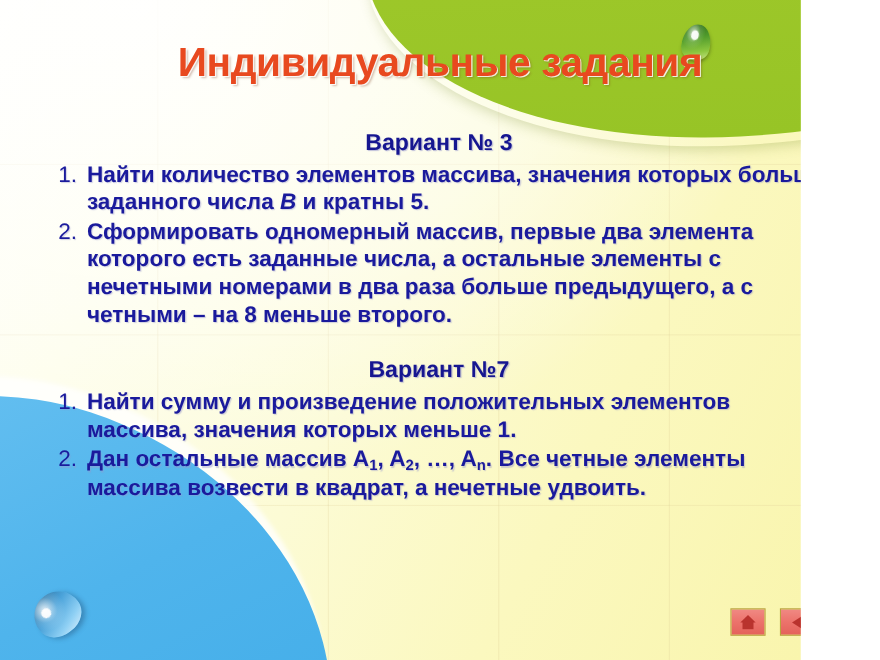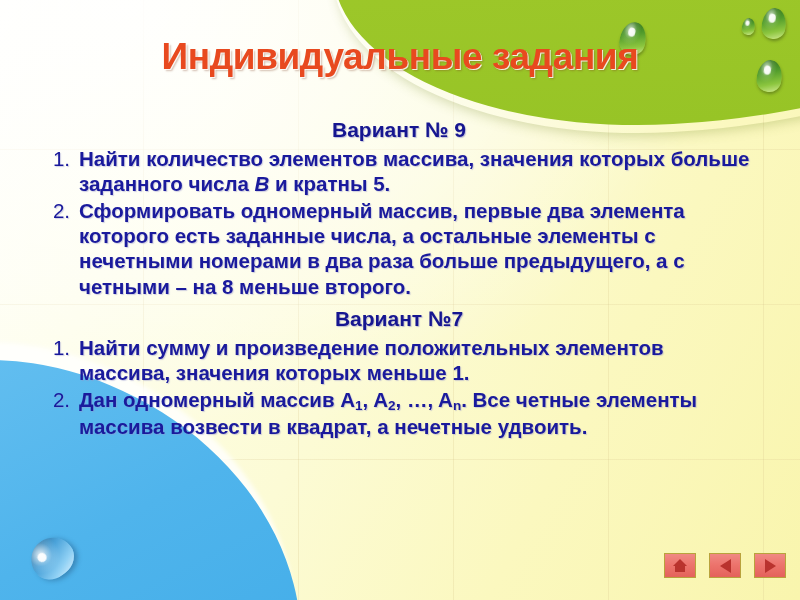--- a/index.html
+++ b/index.html
@@ -7,21 +7,21 @@
     margin: 0;
     padding: 0;
     background: #ffffff;
   }
   body {
     font-family: "Liberation Sans", sans-serif;
   }
 
   #slide {
     position: relative;
-    width: 800px;
+    width: 728px;
     height: 600px;
     overflow: hidden;
     background: #fbfbe0;
   }
 
   
   .bg-base {
     position: absolute;
     inset: 0;
     background:
@@ -159,21 +159,21 @@
   }
   .variant-heading {
     text-align: center;
     font-size: 21px;
     font-weight: bold;
     color: #161690;
     text-shadow: 1px 1px 1px rgba(140,140,200,0.55);
     margin: 0 0 4px 0;
   }
   .variant-heading.second {
-    margin-top: 8px;
+    margin-top: 26px;
   }
   .task-list {
     margin: 0;
     padding: 0;
     list-style: none;
   }
   .task-item {
     display: flex;
     align-items: flex-start;
     color: #1a1a9c;
@@ -281,41 +281,41 @@
     <div class="hi" style="left:6px; top:6px; width:7px; height:9px;"></div>
   </div>
   <div class="drop drop-blue" style="left:30px; top:538px; width:44px; height:40px; transform:rotate(-38deg); border-radius:50% 50% 48% 48% / 56% 56% 44% 44%;">
     <div class="hi" style="left:10px; top:9px; width:9px; height:9px;"></div>
   </div>
 
   <div class="title">Индивидуальные задания</div>
 
   <div class="content">
 
-    <div class="variant-heading">Вариант № 9</div>
+    <div class="variant-heading">Вариант № 3</div>
     <ol class="task-list">
       <li class="task-item">
         <span class="task-num">1.</span>
         <span class="task-text"><span>Найти количество элементов массива, значения которых больше заданного числа </span><i>B</i><span> и кратны 5.</span></span>
       </li>
       <li class="task-item">
         <span class="task-num">2.</span>
         <span class="task-text">Сформировать одномерный массив, первые два элемента которого есть заданные числа, а остальные элементы с нечетными номерами в два раза больше предыдущего, а с четными – на 8 меньше второго.</span>
       </li>
     </ol>
 
     <div class="variant-heading second">Вариант №7</div>
     <ol class="task-list">
       <li class="task-item">
         <span class="task-num">1.</span>
         <span class="task-text">Найти сумму и произведение положительных элементов массива, значения которых меньше 1.</span>
       </li>
       <li class="task-item">
         <span class="task-num">2.</span>
-        <span class="task-text"><span>Дан одномерный массив A</span><sub>1</sub><span>, A</span><sub>2</sub><span>, …, A</span><sub>n</sub><span>. Все четные элементы массива возвести в квадрат, а нечетные удвоить.</span></span>
+        <span class="task-text"><span>Дан остальные массив A</span><sub>1</sub><span>, A</span><sub>2</sub><span>, …, A</span><sub>n</sub><span>. Все четные элементы массива возвести в квадрат, а нечетные удвоить.</span></span>
       </li>
     </ol>
 
   </div>
 
   <div class="navbar">
     <div class="navbtn">
       <span class="house">
         <span class="roof"></span>
         <span class="body"></span>

